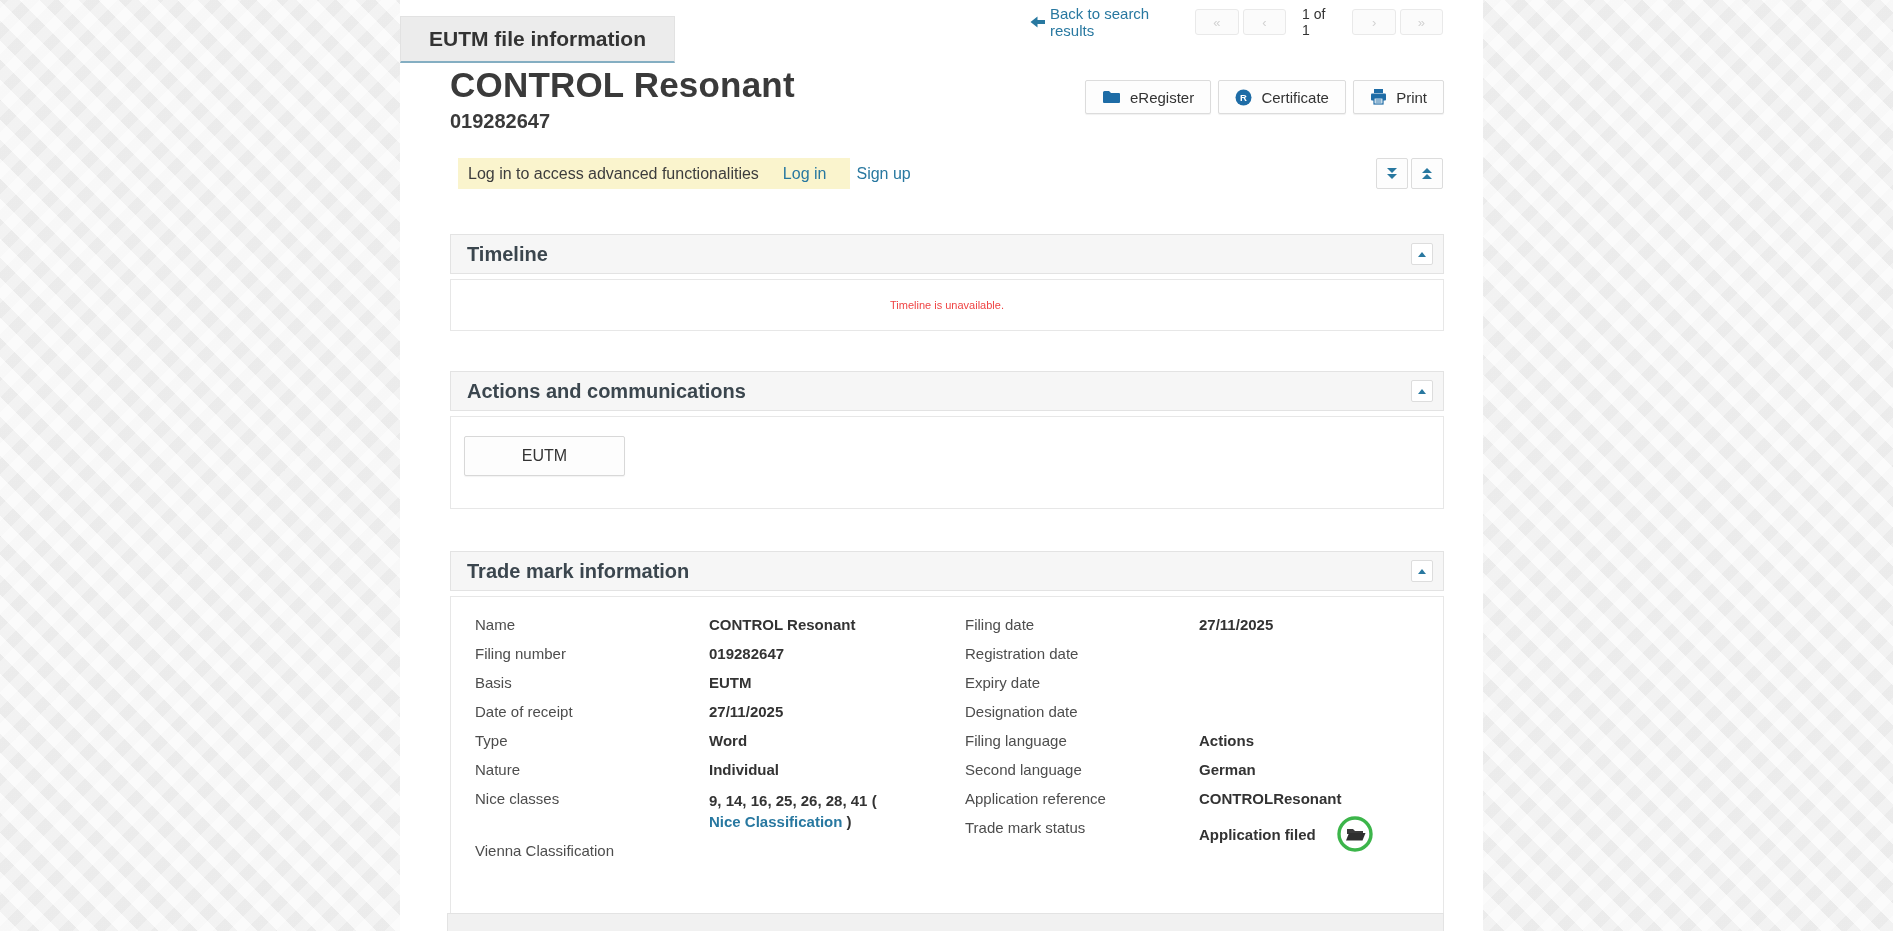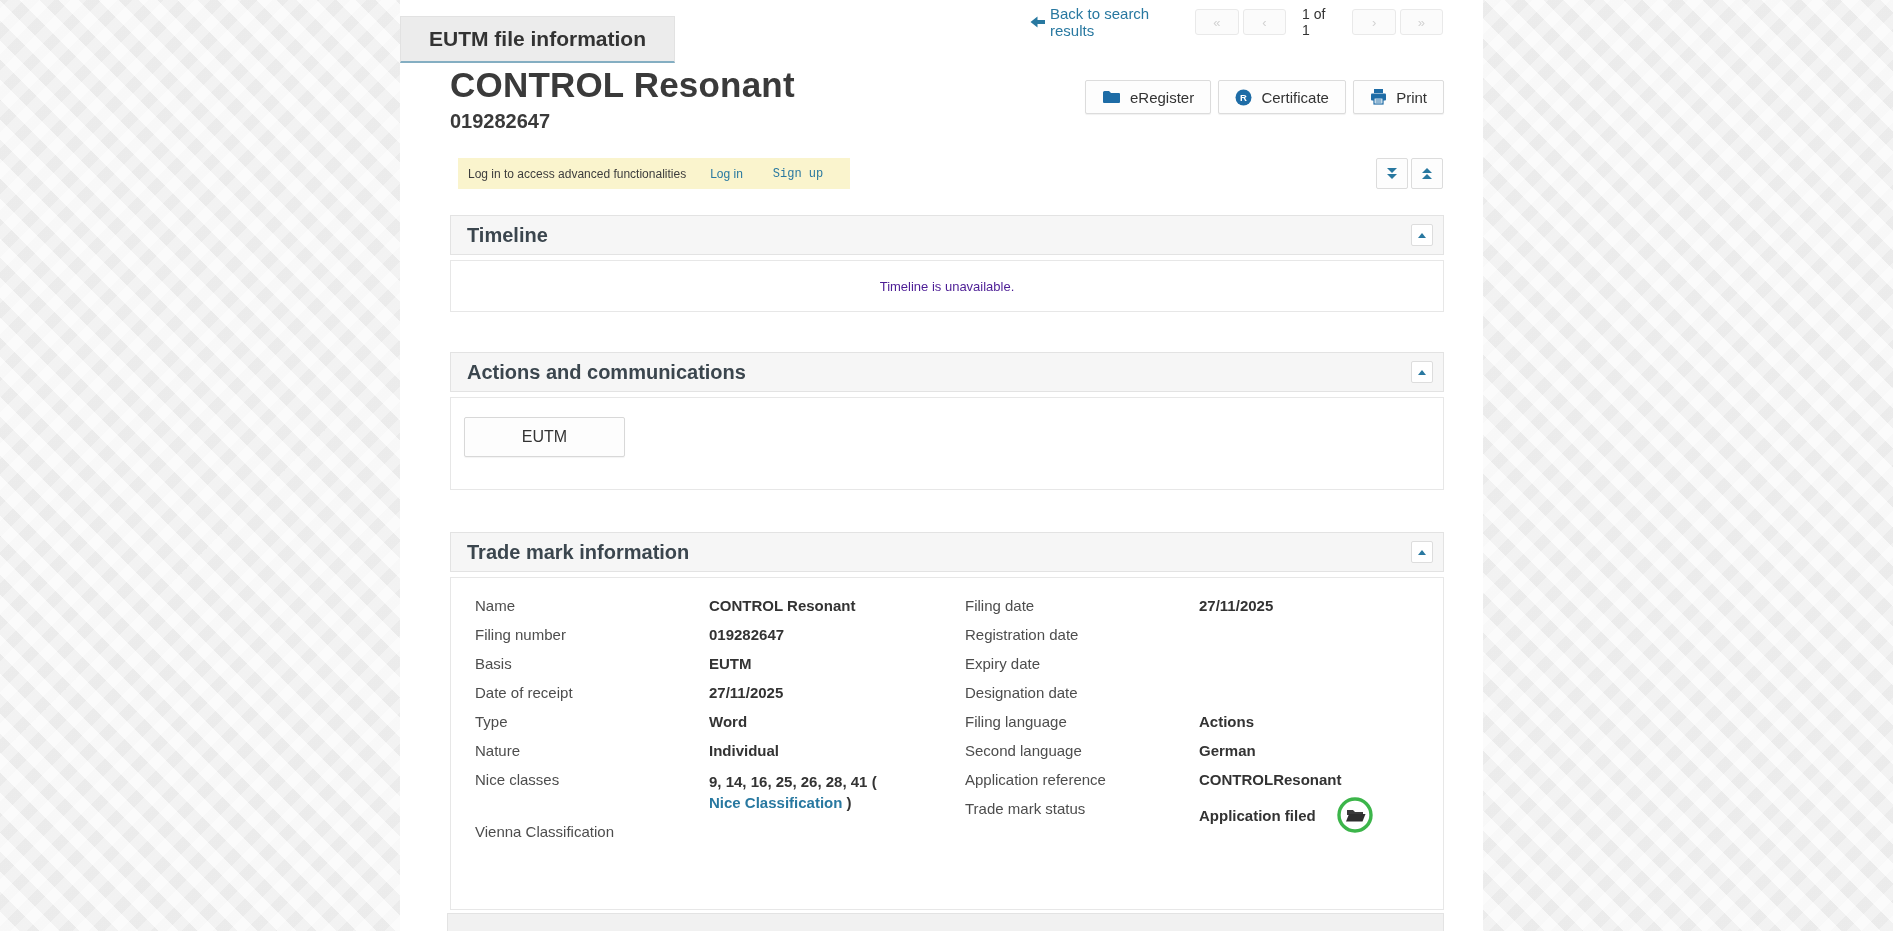--- a/index.html
+++ b/index.html
@@ -43,47 +43,47 @@
   .abtn {
     height: 34px; background: #fdfdfd; border: 1px solid #dcdcdc; border-radius: 2px;
     box-shadow: 0 1px 1px rgba(0,0,0,.06);
     display: flex; align-items: center; gap: 9px; padding: 3px 16px;
     font-size: 15px; color: #333; cursor: pointer;
   }
   
   .login-banner {
     position: absolute; left: 58px; top: 158px; width: 392px; height: 31px;
     background: #faf4cd; display: flex; align-items: center; padding: 0 10px;
-    font-size: 12px; color: #3d3d3d;
+    font-size: 16px; color: #3d3d3d;
   }
   .login-banner .msg { white-space: nowrap; }
   .login-banner a { color: #2878a0; text-decoration: none; cursor: pointer; white-space: nowrap; }
   .login-banner .login { margin-left: 24px; }
-  .login-banner .signup { margin-left: 30px; font-family: Liberation Mono, monospace; }
+  .login-banner .signup { margin-left: 30px; }
   
   .toggle-all { position: absolute; left: 976px; top: 158px; display: flex; gap: 3px; }
   .tbtn {
     width: 32px; height: 31px; background: #fdfdfd; border: 1px solid #dcdcdc; border-radius: 2px;
     display: flex; align-items: center; justify-content: center; cursor: pointer;
   }
   
   .section { position: absolute; left: 50px; width: 994px; }
   .sec-header {
     height: 40px; background: #f6f6f6; border: 1px solid #e3e3e3;
-    display: flex; align-items: center; padding: 0 10px 0 16px;
+    display: flex; align-items: center; padding: 0 10px 0 16px; margin-top: 19px;
   }
   .sec-header .sec-title { font-size: 20px; font-weight: 700; color: #3b464e; flex: 1; }
   .mini-toggle {
     width: 22px; height: 22px; background: #fff; border: 1px solid #ddd; border-radius: 2px;
     display: flex; align-items: center; justify-content: center; cursor: pointer;
   }
   .mini-toggle .tri-up { width: 0; height: 0; border-left: 4px solid transparent; border-right: 4px solid transparent; border-bottom: 5px solid #2878a0; }
   .sec-body { margin-top: 5px; background: #fff; border: 1px solid #e7e7e7; }
   .sec-timeline { top: 215px; }
-  .sec-timeline .sec-body { height: 52px; display: flex; align-items: center; justify-content: center; font-size: 13px; color: #4c1d95; }
+  .sec-timeline .sec-body { height: 52px; display: flex; align-items: center; justify-content: center; font-size: 11px; color: #ef4444; }
   .sec-actions { top: 352px; }
   .sec-actions .sec-body { height: 93px; padding: 19px 0 0 13px; }
   .eutm-tab {
     width: 161px; height: 40px; background: #fdfdfd; border: 1px solid #d8d8d8; border-radius: 2px;
     box-shadow: 0 1px 1px rgba(0,0,0,.05);
     display: flex; align-items: center; justify-content: center;
     font-size: 16px; color: #333; cursor: pointer;
   }
   .sec-tm { top: 532px; }
   .sec-tm .sec-body { height: 333px; padding: 17px 0 0 0; position: relative; }

